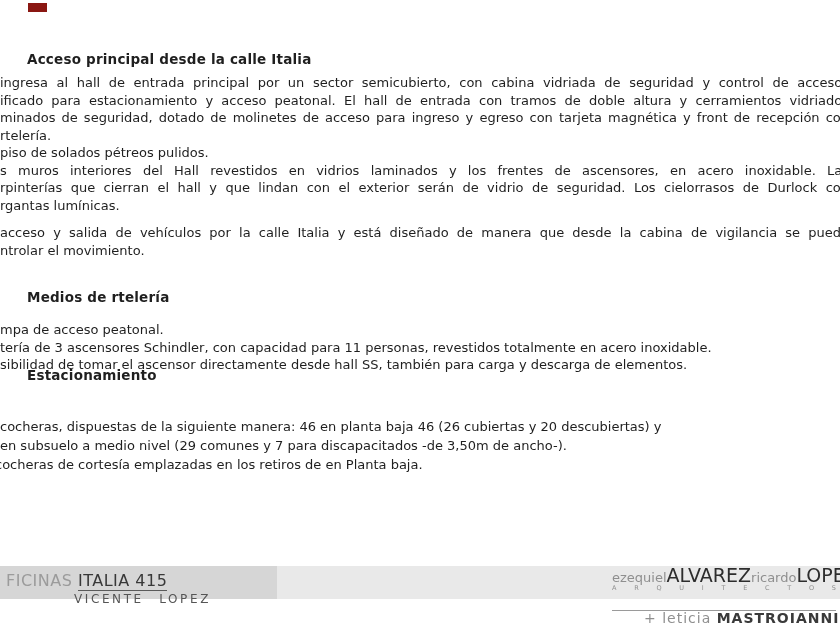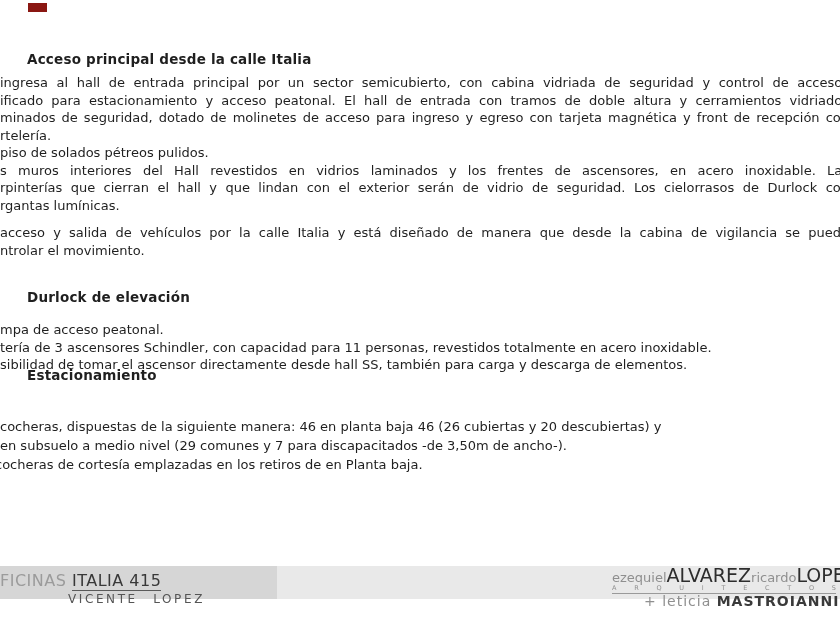--- a/index.html
+++ b/index.html
@@ -54,21 +54,21 @@
     position: absolute; left: 0; top: 566px;
     width: 840px; height: 33px;
     background: var(--band);
   }
   .band-left {
     position: absolute; left: 0; top: 566px;
     width: 277px; height: 33px;
     background: var(--band_left);
   }
   .logo-left {
-    position: absolute; left: 0; top: 571px;
+    position: absolute; left: 6px; top: 571px;
     white-space: nowrap;
   }
   .logo-left .lg-pre {
     font-size: 16px; color: var(--logo_gray); letter-spacing: 0.5px;
   }
   .logo-left .lg-main {
     font-size: 16px; color: var(--logo_dark); letter-spacing: 0.5px;
     border-bottom: 1px solid #5a5a5a; padding-bottom: 0px;
   }
   .logo-left .lg-sub {
@@ -81,21 +81,21 @@
     width: 224px;
   }
   .lr-row1 { white-space: nowrap; line-height: 15px; }
   .lr-small { font-size: 13px; color: #8f8f8f; }
   .lr-big  { font-size: 19px; color: #2d2d2d; letter-spacing: 0px; }
   .lr-row2 {
     font-size: 6.5px; color: #909090;
     text-align: justify; text-align-last: justify;
     line-height: 7px;
     border-bottom: 1px solid #9a9a9a;
-    padding-bottom: 1px;
+    padding-bottom: 18px;
   }
   .lr-row3 { white-space: nowrap; font-size: 14px; line-height: 12px; margin-top: 1px; margin-left: 32px; }
   .lr-assoc-pre, .lr-assoc-suf { color: #8f8f8f; letter-spacing: 1px; }
   .lr-assoc-name { color: #3a3a3a; font-weight: bold; letter-spacing: 1px; }
 </style>
 </head>
 <body>
 
 <div class="marker"></div>
 
@@ -110,21 +110,21 @@
   <div class="line justify">s muros interiores del Hall revestidos en vidrios laminados y los frentes de ascensores, en acero inoxidable. Las</div>
   <div class="line justify">rpinterías que cierran el hall y que lindan con el exterior serán de vidrio de seguridad. Los cielorrasos de Durlock con</div>
   <div class="line">rgantas lumínicas.</div>
 </div>
 
 <div class="textblock" style="top: 224px;">
   <div class="line justify">acceso y salida de vehículos por la calle Italia y está diseñado de manera que desde la cabina de vigilancia se pueda</div>
   <div class="line">ntrolar el movimiento.</div>
 </div>
 
-<h1 class="heading" style="top: 289px;">Durlock de elevación</h1>
+<h1 class="heading" style="top: 289px;">Medios de rtelería</h1>
 
 <div class="textblock" style="top: 321px;">
   <div class="line">mpa de acceso peatonal.</div>
   <div class="line">tería de 3 ascensores Schindler, con capacidad para 11 personas, revestidos totalmente en acero inoxidable.</div>
   <div class="line">sibilidad de tomar el ascensor directamente desde hall SS, también para carga y descarga de elementos.</div>
 </div>
 
 <h1 class="heading" style="top: 367px;">Estacionamiento</h1>
 
 <div class="textblock wide" style="top: 417px;">

